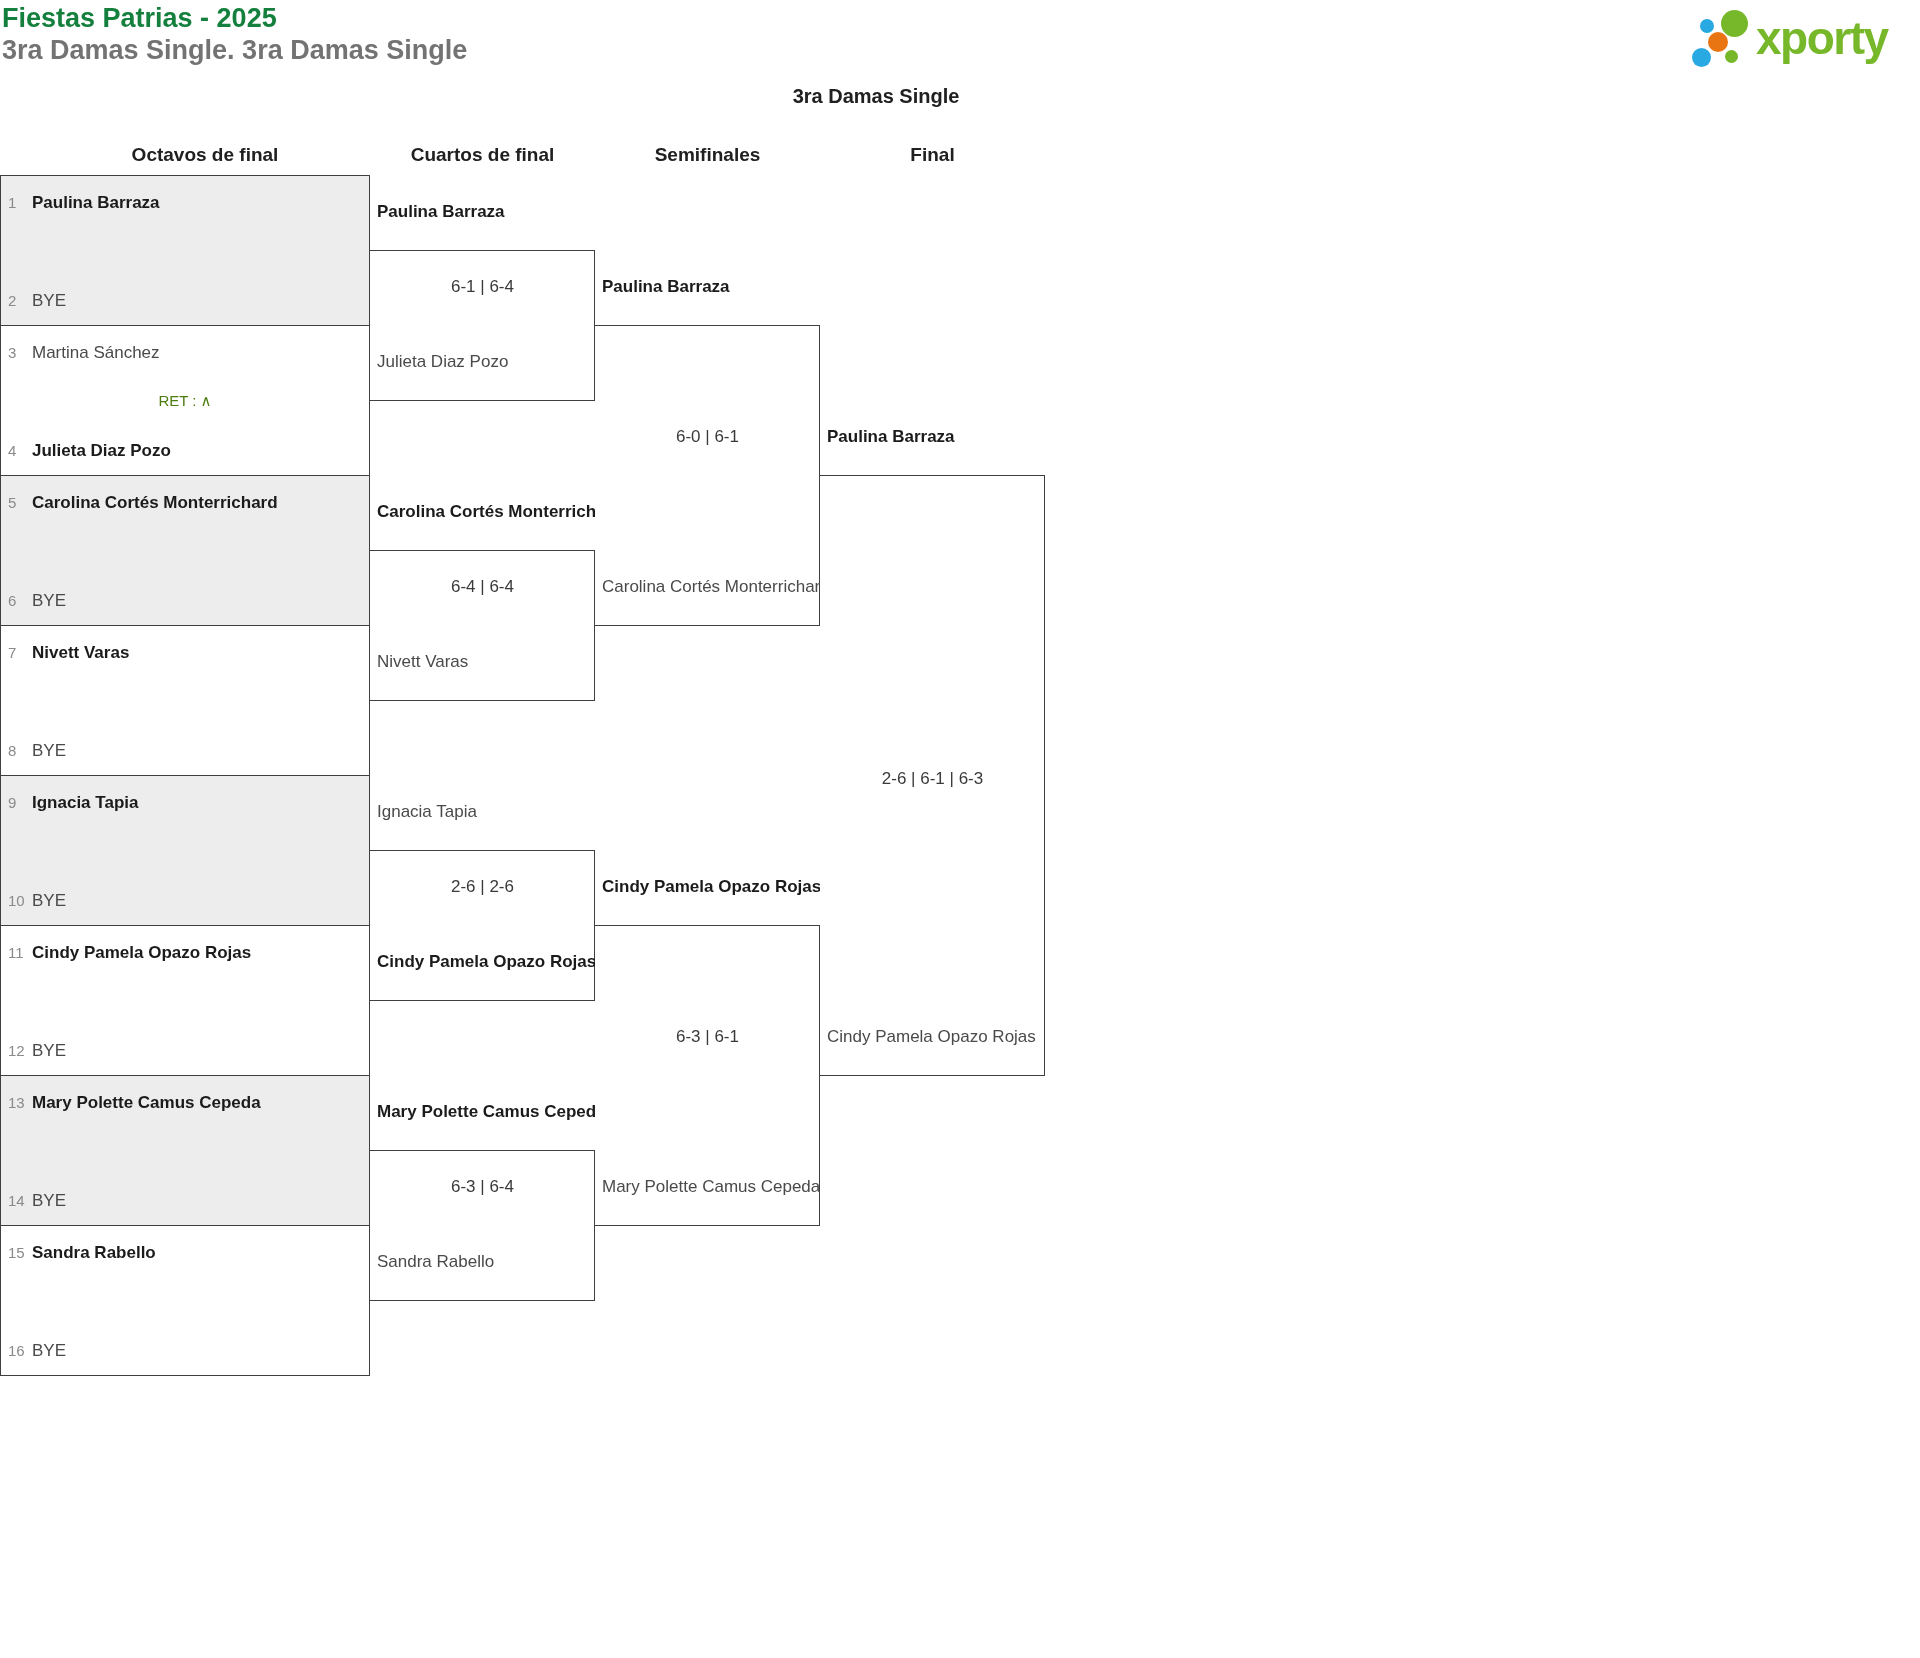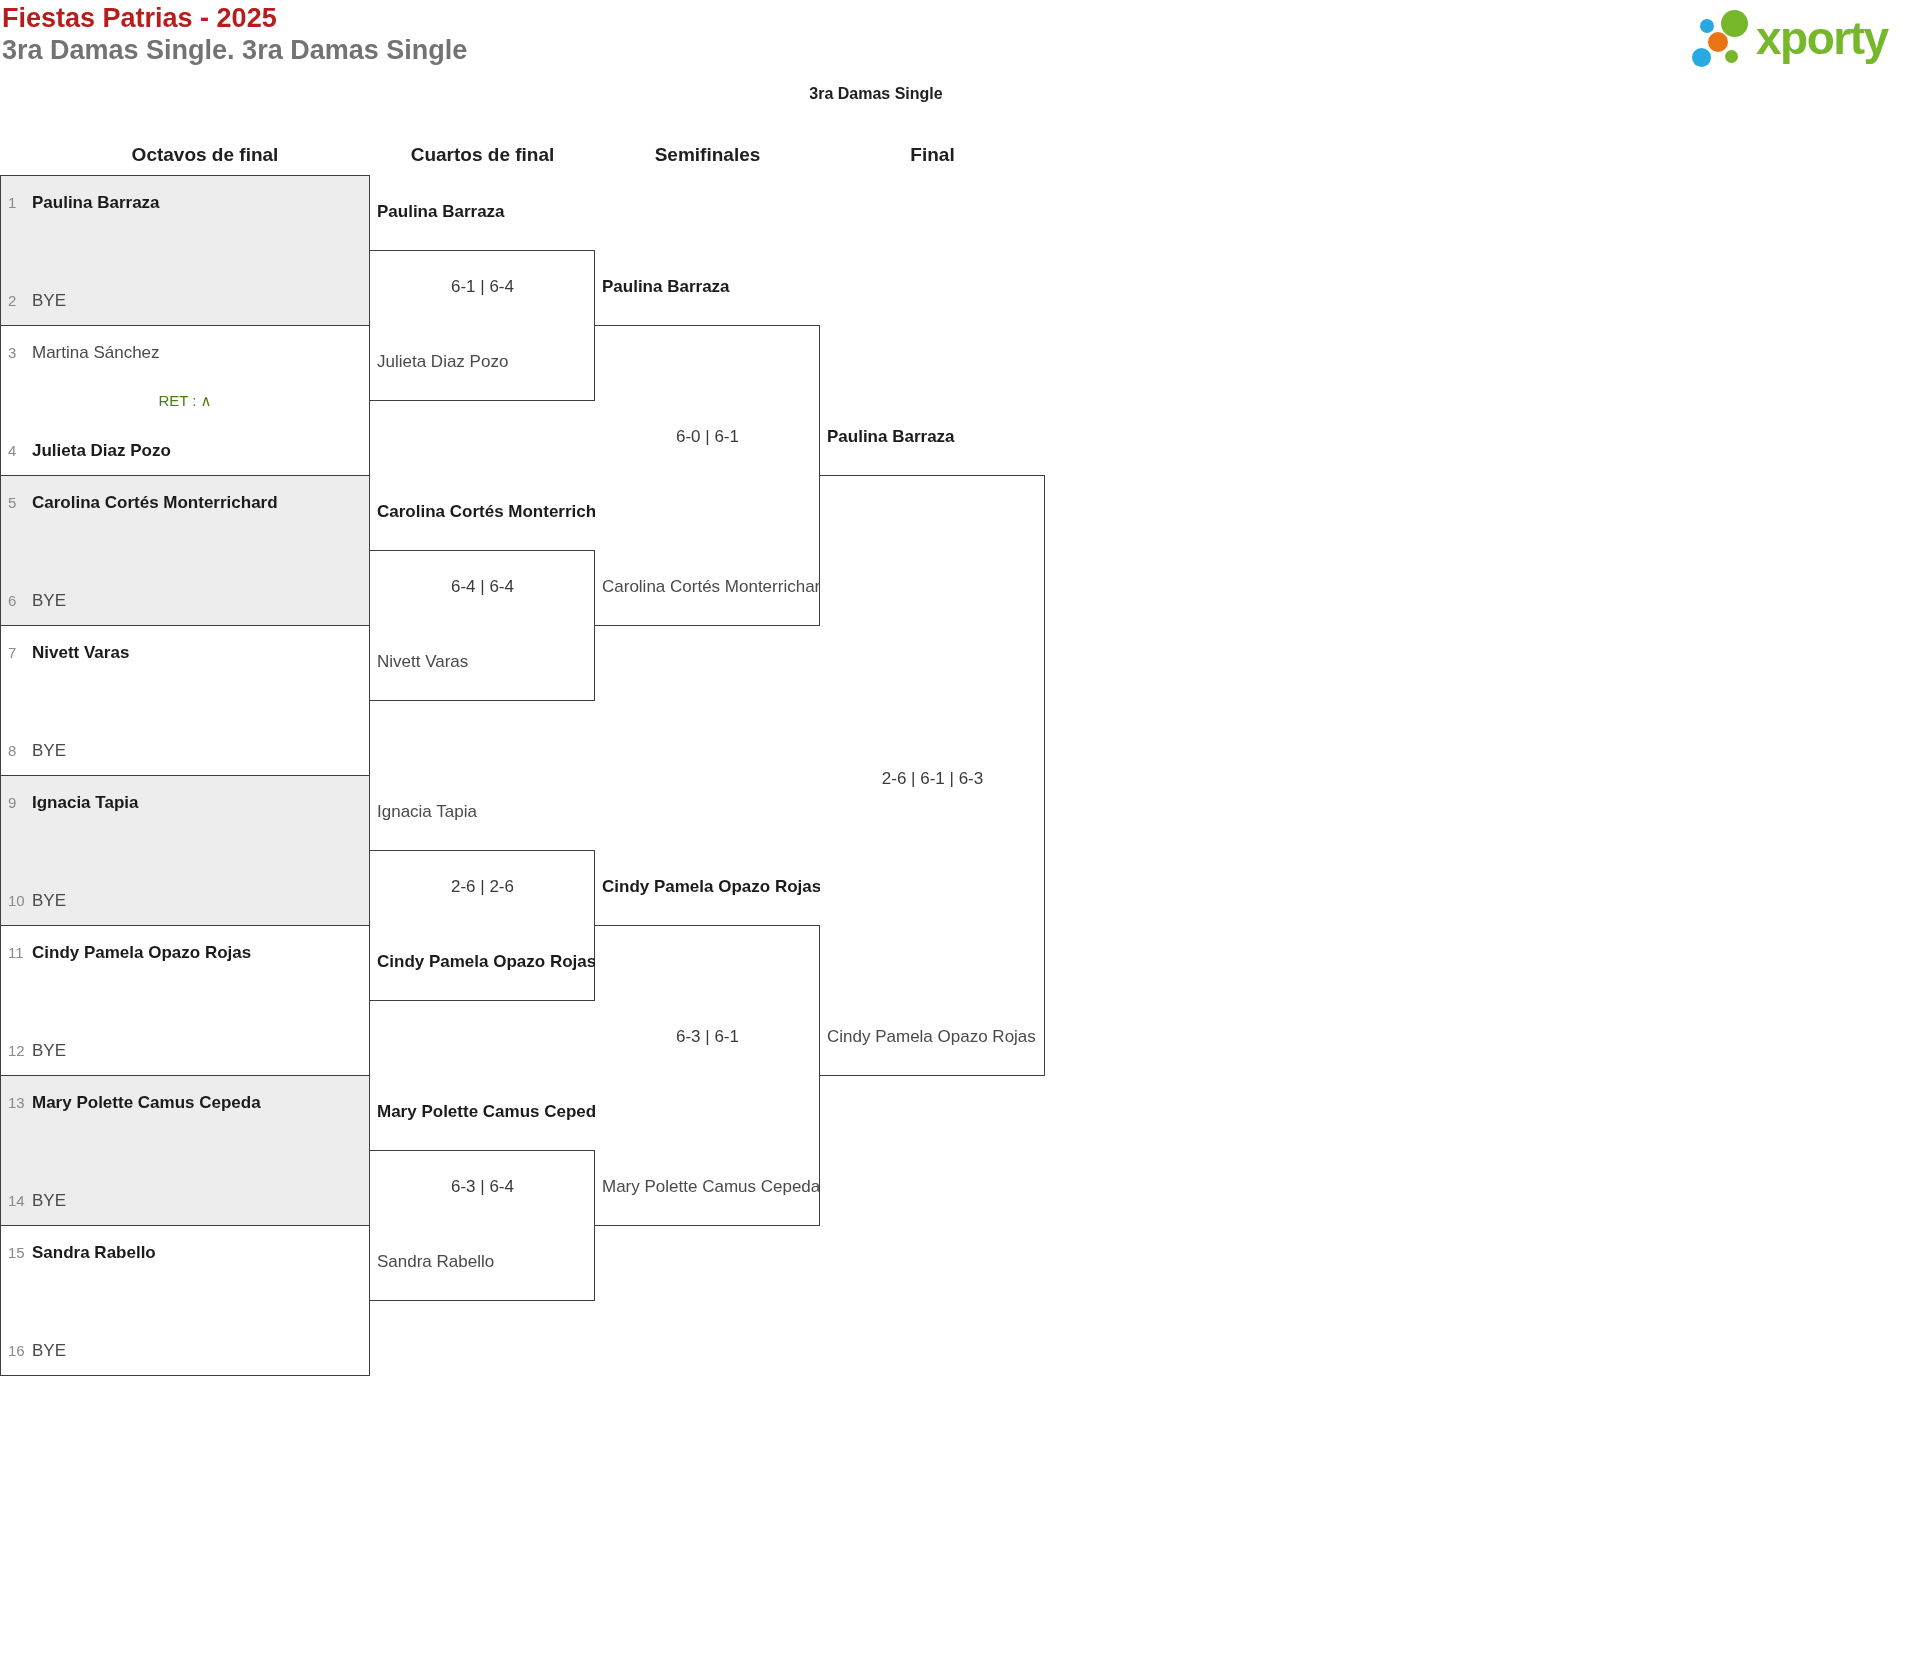--- a/index.html
+++ b/index.html
@@ -1,23 +1,23 @@
 <!DOCTYPE html>
 <html><head>
 <meta charset="utf-8">
 <style>
   html,body{margin:0;padding:0;background:#fff;}
   .canvas{position:relative;width:1920px;height:1658px;background:#fff;overflow:hidden;
           font-family:"Liberation Sans","DejaVu Sans",sans-serif;}
   .abs{position:absolute;}
 
   
-  .page-title{left:2px;top:2px;font-size:27px;font-weight:700;color:#b91c1c;line-height:32px;white-space:nowrap;}
+  .page-title{left:2px;top:2px;font-size:27px;font-weight:700;color:#15803d;line-height:32px;white-space:nowrap;}
   .page-subtitle{left:2px;top:34px;font-size:27px;font-weight:700;color:#737373;line-height:32px;white-space:nowrap;}
-  .bracket-title{left:0;top:85px;width:1752px;text-align:center;font-size:16px;font-weight:600;color:#202020;}
+  .bracket-title{left:0;top:85px;width:1752px;text-align:center;font-size:20px;font-weight:600;color:#202020;}
 
   
   .logo{left:1680px;top:8px;width:240px;height:66px;display:flex;align-items:flex-start;cursor:pointer;}
   .marks{position:relative;width:70px;height:62px;flex:none;}
   .dot{position:absolute;border-radius:50%;}
   .d-green-big{left:41px;top:2px;width:27px;height:27px;background:#76b82a;}
   .d-blue-small{left:20px;top:11px;width:14px;height:14px;background:#29a9e1;}
   .d-orange{left:28px;top:24px;width:20px;height:20px;background:#e87511;}
   .d-blue-med{left:12px;top:40px;width:19px;height:19px;background:#29a9e1;}
   .d-green-small{left:45px;top:42px;width:13px;height:13px;background:#76b82a;}

